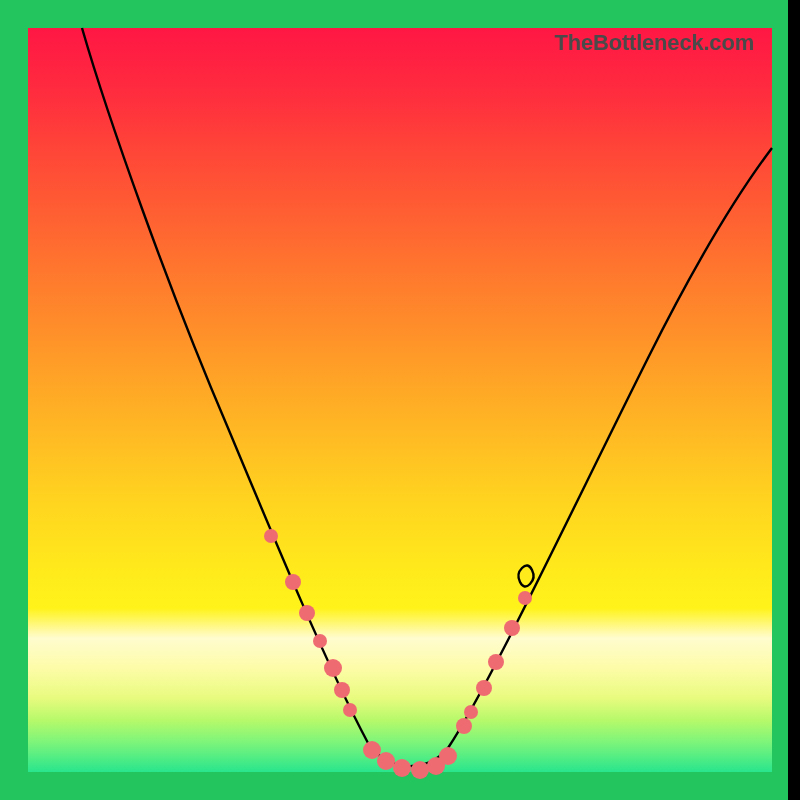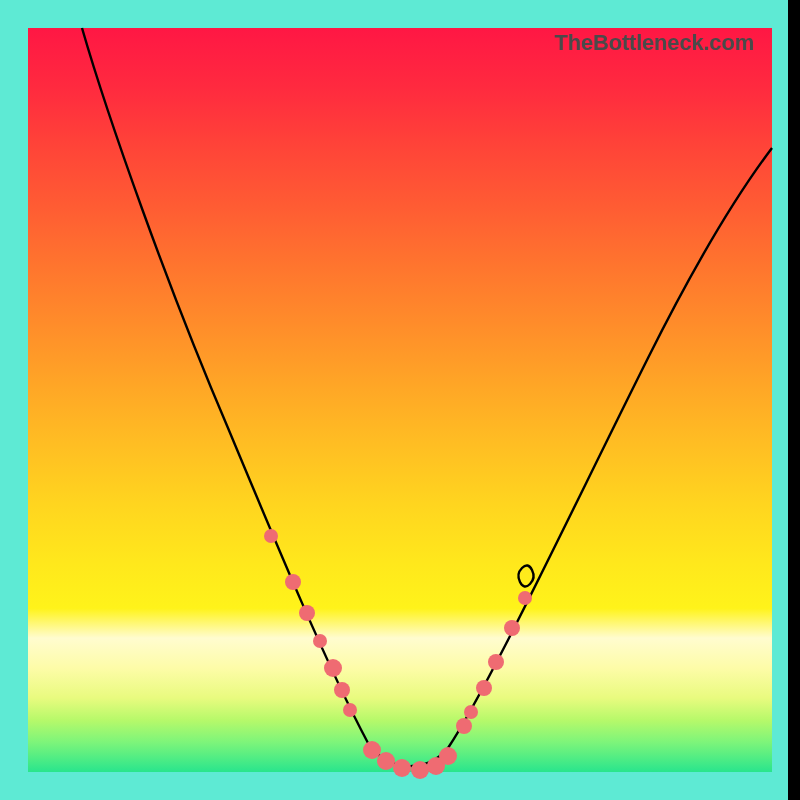--- a/index.html
+++ b/index.html
@@ -1,16 +1,16 @@
 <!DOCTYPE html>
 <html><head>
 <meta charset="utf-8">
 <style>
 html,body{margin:0;padding:0;width:800px;height:800px;overflow:hidden;background:#000;font-family:Arial,Helvetica,sans-serif}
-.frame{position:absolute;left:0;top:0;width:788px;height:800px;background:#5eead4}
+.frame{position:absolute;left:0;top:0;width:788px;height:800px;background:#22c55e}
 .plot{position:absolute;left:28px;top:28px;width:744px;height:744px;
 background:linear-gradient(to bottom,
 #ff1744 0%,
 #ff2a3f 8%,
 #ff4438 16%,
 #ff5c33 24%,
 #ff752e 32%,
 #ff8d2a 40%,
 #ffa626 48%,
 #ffbe23 56%,

